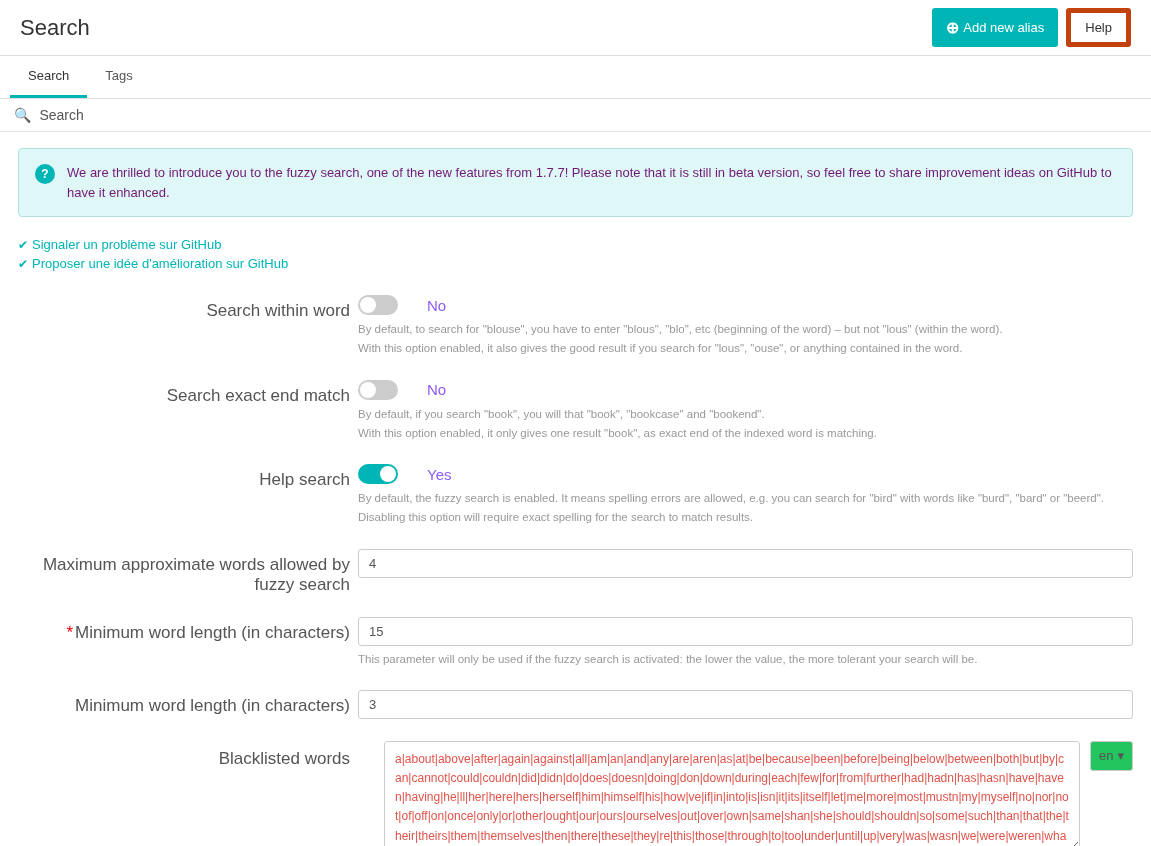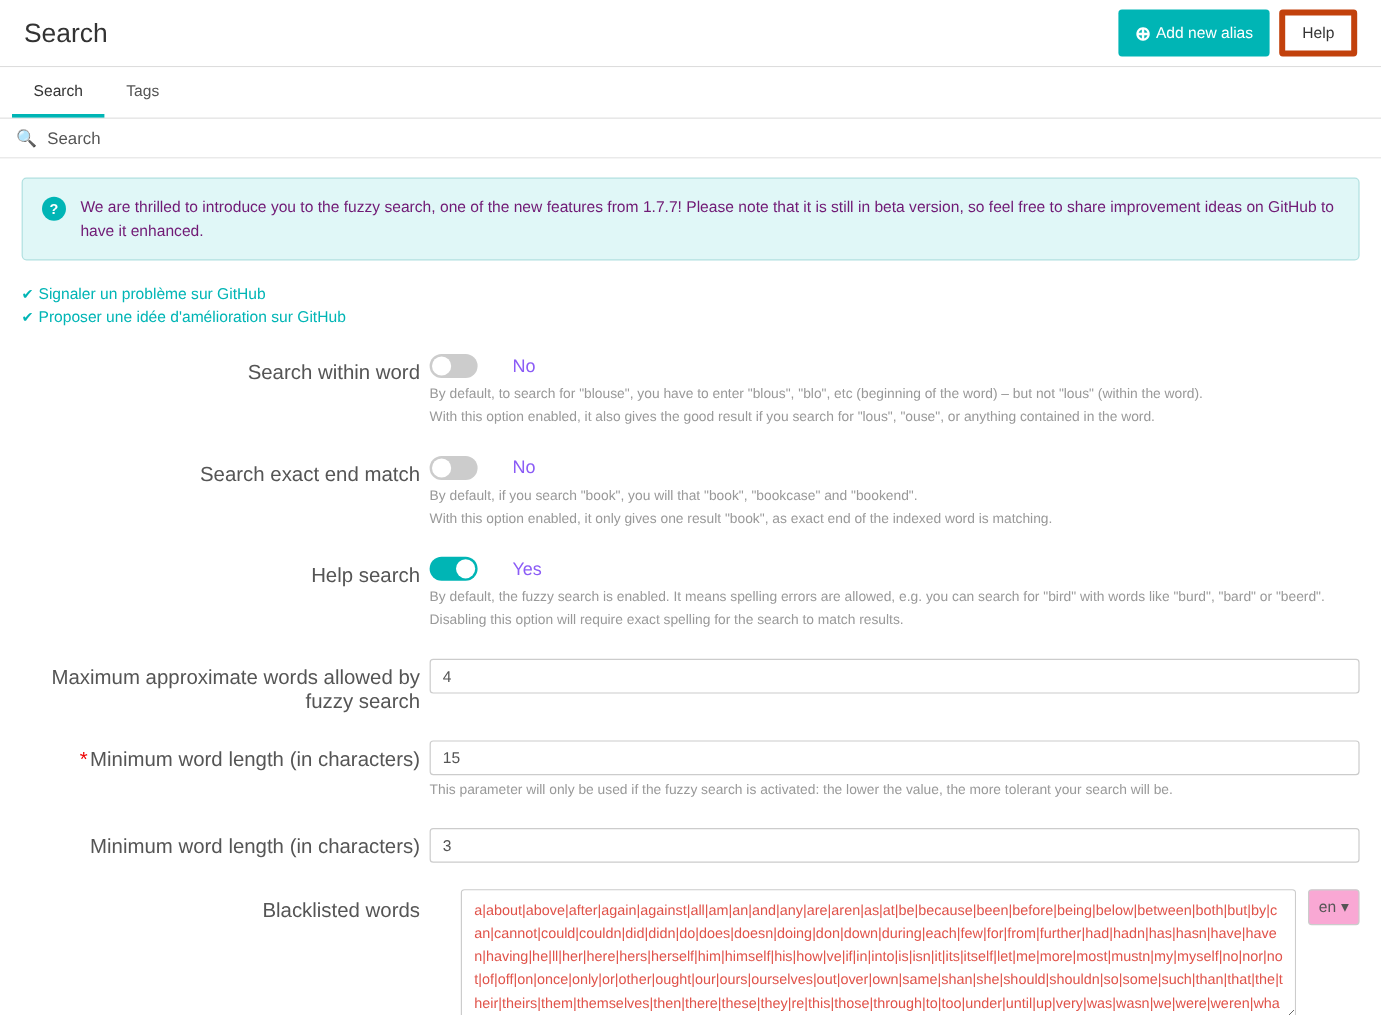--- a/index.html
+++ b/index.html
@@ -55,21 +55,21 @@
     .toggle-thumb.on { left: 22px; }
     .toggle-label { font-size: 15px; color: #8b5cf6; margin-left: 19px; }
     .form-hint { font-size: 11.5px; color: #999; line-height: 1.5; margin-top: 2px; }
 
     
     .input-field { width: 100%; padding: 6px 10px; border: 1px solid #ccc; border-radius: 3px; font-size: 13px; color: #555; outline: none; }
 
     
     .blacklist-row { display: flex; align-items: flex-start; gap: 10px; }
     .blacklist-textarea { flex: 1; min-height: 110px; padding: 8px 10px; border: 1px solid #ccc; border-radius: 3px; font-size: 12px; color: #e0534a; line-height: 1.6; resize: vertical; outline: none; font-family: inherit; }
-    .lang-dropdown { display: flex; align-items: center; gap: 4px; border: 1px solid #ccc; border-radius: 3px; padding: 5px 8px; cursor: pointer; background: #f9a8d4; font-size: 13px; color: #555; height: 30px; align-self: flex-start; }
+    .lang-dropdown { display: flex; align-items: center; gap: 4px; border: 1px solid #ccc; border-radius: 3px; padding: 5px 8px; cursor: pointer; background: #22c55e; font-size: 13px; color: #555; height: 30px; align-self: flex-start; }
 
     .form-row-top { align-items: flex-start; gap: 26px; }
   </style>
 </head>
 <body>
 
 <div class="header">
   <span class="header-title">Search</span>
   <div class="header-buttons">
     <button class="btn-add-alias">

